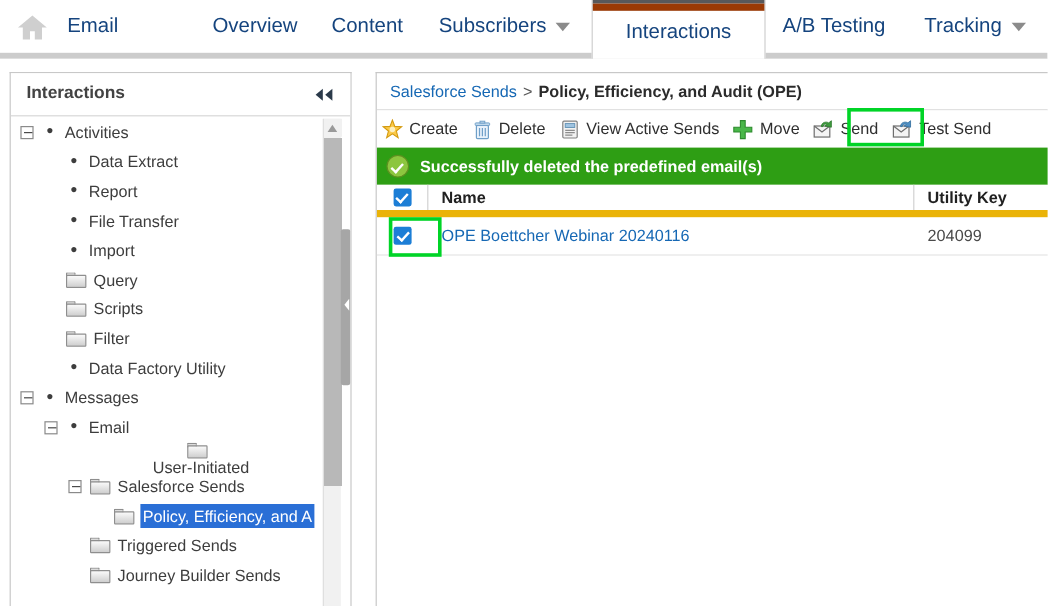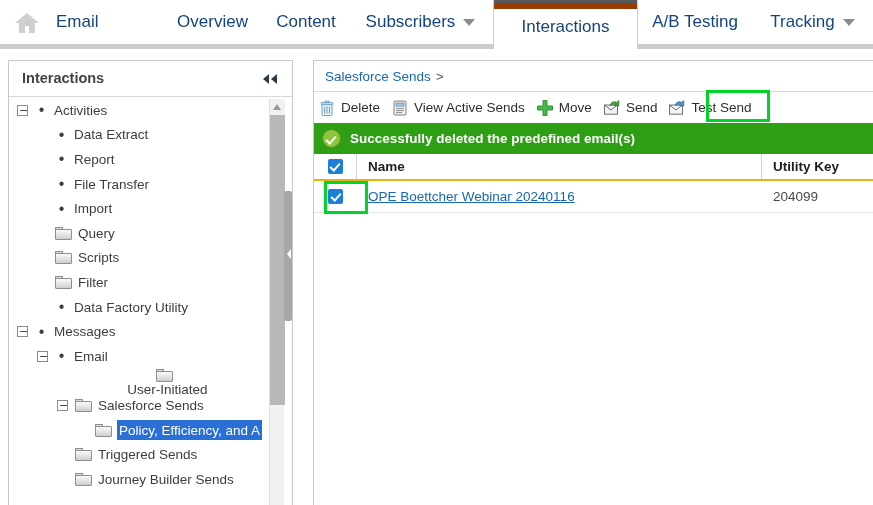--- a/index.html
+++ b/index.html
@@ -332,21 +332,21 @@
   }
 
   #table {
     position: absolute;
     left: 0; top: 93px;
     width: 560px;
   }
   #thead {
     display: flex;
     height: 27px;
-    border-bottom: 2px solid #eab308;
+    border-bottom: 6px solid #eab308;
     background: #ffffff;
   }
   .col-check {
     width: 43px;
     display: flex;
     align-items: center;
     justify-content: center;
     flex: 0 0 auto;
     height: 100%;
     border-right: 1px solid #d2d2d2;
@@ -394,21 +394,20 @@
     position: absolute;
     left: 4.5px; top: 2px;
     width: 4px; height: 8px;
     border: solid #ffffff;
     border-width: 0 2px 2px 0;
     transform: rotate(42deg);
   }
   #row-link {
     color: #1668b4;
     font-size: 13.5px;
-    text-decoration: underline;
     cursor: pointer;
     white-space: nowrap;
   }
   #row-key {
     color: #4a4a4a;
     font-size: 13.5px;
   }
   #row-chk-highlight {
     position: absolute;
     left: 10px; top: 120px;
@@ -602,24 +601,34 @@
     </div>
 
     <div id="splitter"></div>
   </div>
 
   <div id="main">
 
     <div id="breadcrumb">
       <span id="crumb-parent">Salesforce Sends</span>
       <span id="crumb-sep">&gt;</span>
+      <span id="crumb-current">Policy, Efficiency, and Audit (OPE)</span>
     </div>
 
     <div id="toolbar">
 
+      <div class="tb-btn">
+        <span class="tbico">
+          <svg width="18" height="18" viewBox="0 0 18 18">
+            <path d="M9 1 L11 6.3 L16.7 6.6 L12.3 10.2 L13.8 15.8 L9 12.6 L4.2 15.8 L5.7 10.2 L1.3 6.6 L7 6.3 Z" fill="#fbc948" stroke="#d39a10" stroke-width="0.9"></path>
+            <circle cx="9" cy="9" r="2.3" fill="#fdf0c0"></circle>
+          </svg>
+        </span>
+        <span>Create</span>
+      </div>
 
       <div class="tb-btn">
         <span class="tbico">
           <svg width="18" height="18" viewBox="0 0 18 18">
             <rect x="4" y="5.5" width="10" height="11" rx="1" fill="#e9f2fb" stroke="#6f9fc8" stroke-width="1"></rect>
             <rect x="3" y="3.4" width="12" height="2.2" rx="0.6" fill="#bfd8ec" stroke="#6f9fc8" stroke-width="0.8"></rect>
             <rect x="7" y="2" width="4" height="1.6" fill="#bfd8ec" stroke="#6f9fc8" stroke-width="0.8"></rect>
             <path d="M6.6 7.6 V14.6 M9 7.6 V14.6 M11.4 7.6 V14.6" stroke="#6f9fc8" stroke-width="1"></path>
           </svg>
         </span>

